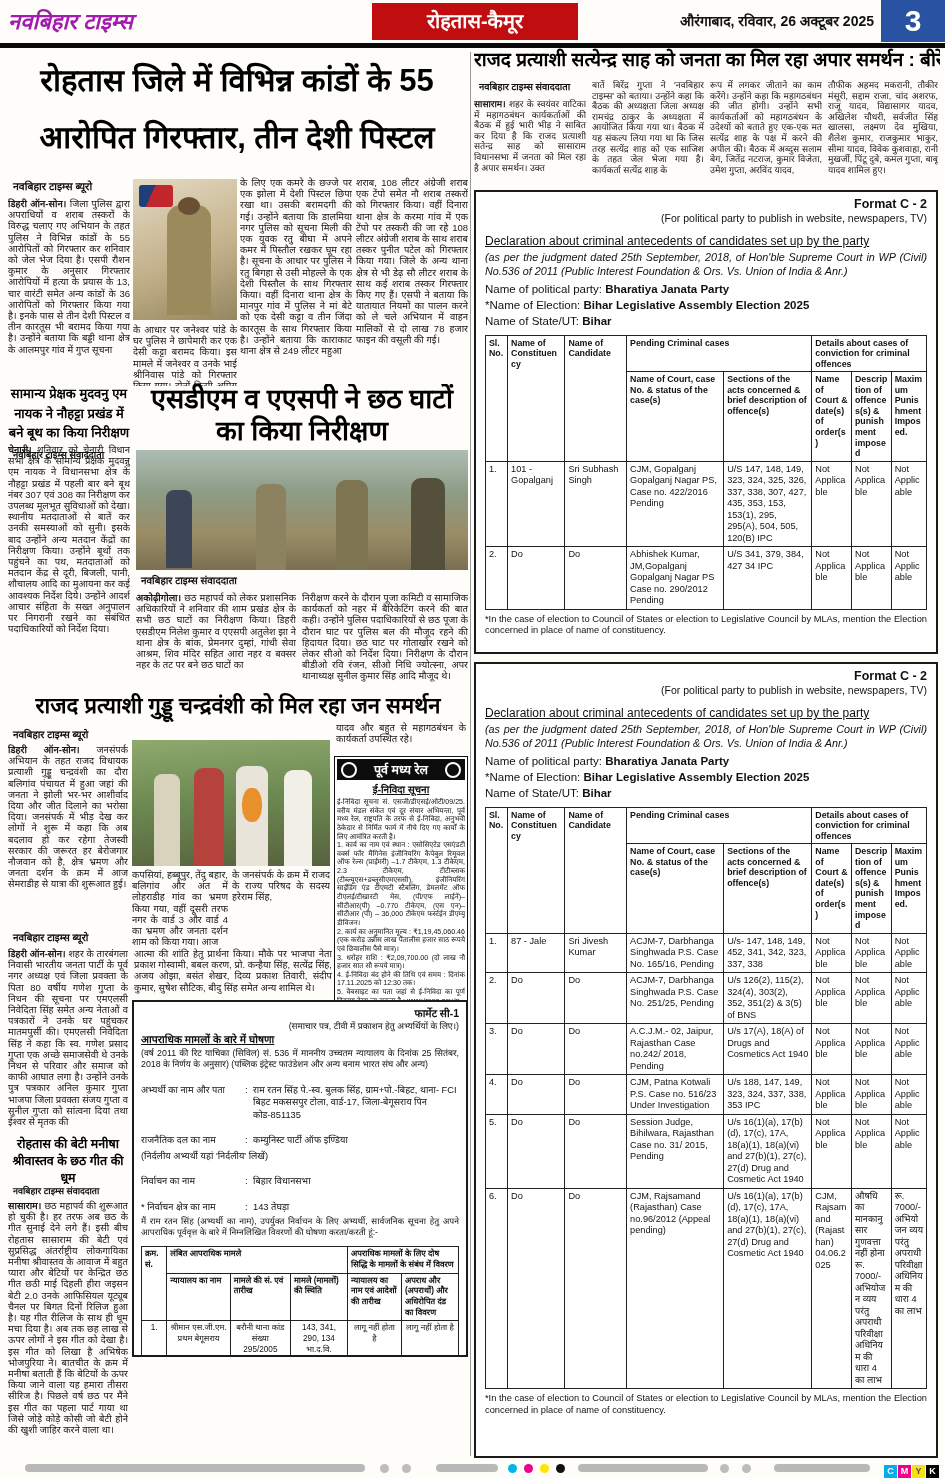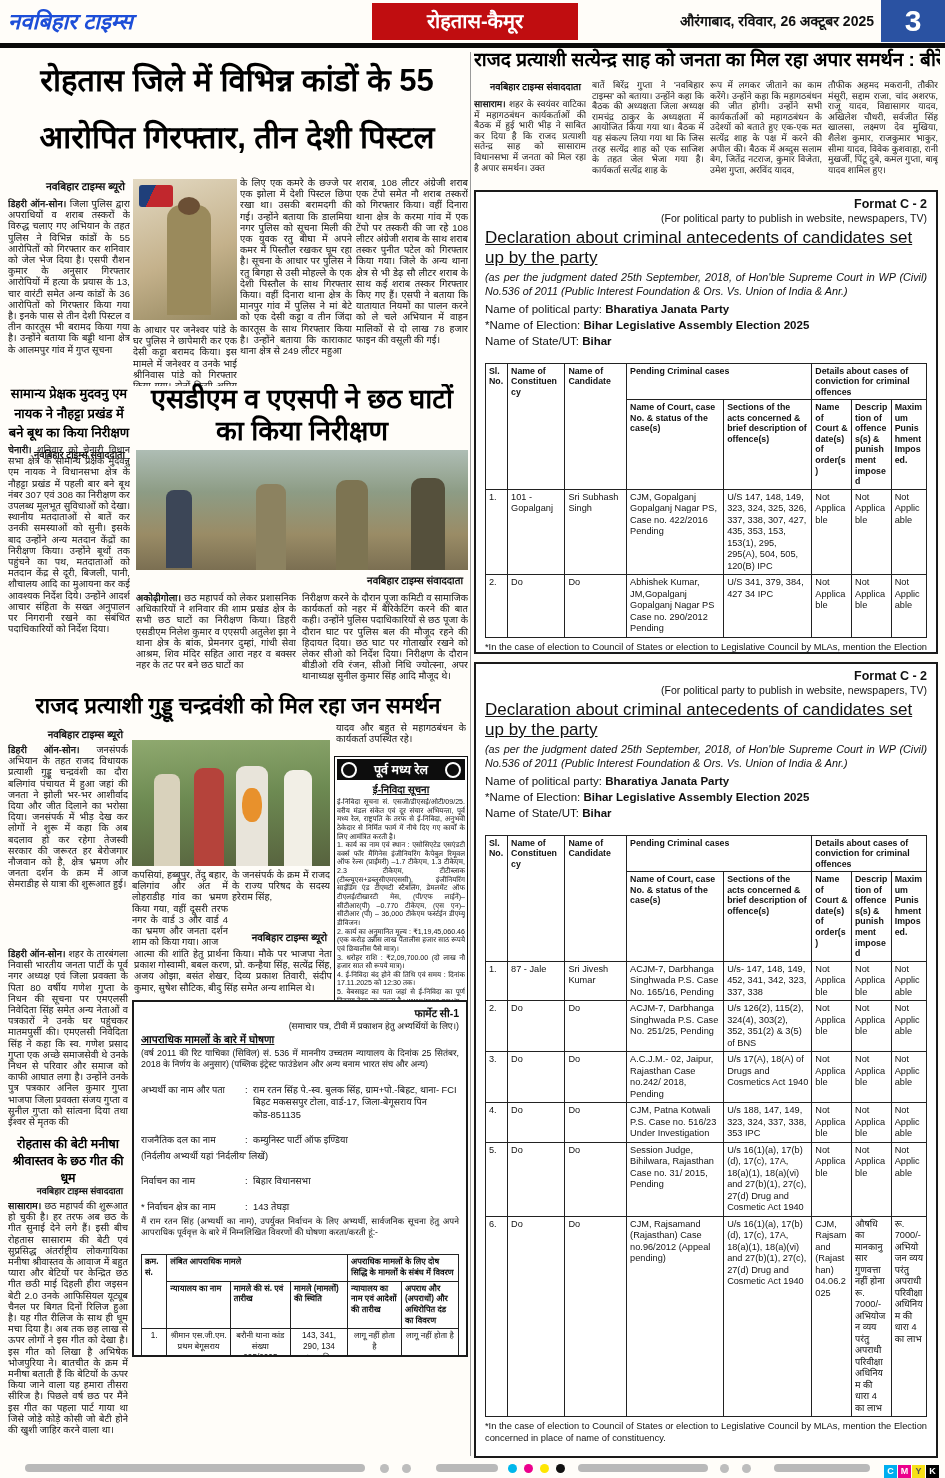--- a/index.html
+++ b/index.html
@@ -2,34 +2,34 @@
 <html><head>
 <meta charset="utf-8">
 <style>
   html,body{margin:0;padding:0;background:#e8e8e8}
   .page{position:relative;width:945px;height:1478px;background:#fffdf9;margin:0 auto;
         font-family:"Liberation Sans","DejaVu Sans",sans-serif;color:#111;overflow:hidden}
   .abs{position:absolute;overflow:hidden;box-sizing:border-box}
   .hl{font-weight:700;text-align:center;color:#000}
   .art{font-size:9.5px;line-height:1.18;text-align:justify;color:#181818}
   .art b{font-weight:700}
-  .byl{font-weight:700;font-size:10.5px;text-align:right;white-space:nowrap}
+  .byl{font-weight:700;font-size:10.5px;text-align:left;white-space:nowrap}
   .byl span{border-bottom:1.3px solid #111;padding:0 5px 1px}
   .rule{background:#0a0a0a}
   .vdiv{background:#9a9a9a}
   .photo{background:#c9c2b2;position:absolute;overflow:hidden}
   .fig{position:absolute;border-radius:3px}
   .fbox{border:2.2px solid #1a1a1a;background:#fff;padding:5px 9px}
   .fmt-label{text-align:right;font-weight:700;font-size:12.5px}
   .fmt-for{text-align:right;font-size:10.5px;margin-top:1px}
-  .fmt-decl{font-size:17px;text-decoration:underline;margin:4px 0 3px}
+  .fmt-decl{font-size:12px;text-decoration:underline;margin:10px 0 3px}
   .fmt-judg{font-style:italic;font-size:10.8px;text-align:justify;line-height:1.28}
   .fmt-line{font-size:11.5px;margin-top:4px}
   .fmt-line b{font-weight:700}
-  .ftable{border-collapse:collapse;width:100%;table-layout:fixed;margin-top:16px}
+  .ftable{border-collapse:collapse;width:100%;table-layout:fixed;margin-top:8px}
   .ftable th,.ftable td{border:1.4px solid #222;vertical-align:top;text-align:left;
         padding:2px 3px;font-weight:400;word-wrap:break-word}
   .ftable th{font-weight:700}
   .c2t{font-size:9.2px;line-height:1.25}
   .c2t th{font-size:8.8px;line-height:1.2}
   .c1t{font-size:8.2px;line-height:1.3}
   .c1t th{font-size:8.2px;text-align:left}
   .c1t td{text-align:center}
   .fnote{font-size:9.3px;line-height:1.25;margin-top:4px;text-align:justify}
   .railhead{background:#0d0d0d;color:#fff;display:flex;align-items:center;justify-content:space-between;
@@ -44,21 +44,21 @@
   .cdot{position:absolute;width:9px;height:9px;border-radius:50%;top:0}
   .cdot.g{background:#bdbdbd}
   .chip{position:absolute;width:13px;height:13px;color:#fff;font-size:9px;font-weight:700;
         text-align:center;line-height:13px}
 </style>
 </head>
 <body>
 
 <div class="page">
 
-  <div class="abs" style="left:8px;top:5px;width:260px;height:36px;font-size:22px;font-weight:700;font-style:italic;color:#1d4ed8">नवबिहार टाइम्स</div>
+  <div class="abs" style="left:8px;top:5px;width:260px;height:36px;font-size:22px;font-weight:700;font-style:italic;color:#a21caf">नवबिहार टाइम्स</div>
   <div class="abs" style="left: 372px; top: 3px; width: 206px; height: 37px; color: rgb(255, 255, 255); font-size: 20px; font-weight: 700; text-align: center; line-height: 37px; background: rgb(192, 13, 16);">रोहतास-कैमूर</div>
   <div class="abs" style="left:630px;top:11px;width:244px;height:22px;font-size:14px;font-weight:700;text-align:right">औरंगाबाद, रविवार, 26 अक्टूबर 2025</div>
   <div class="abs" style="left: 881px; top: 0px; width: 64px; height: 42px; color: rgb(255, 255, 255); font-size: 30px; font-weight: 700; text-align: center; line-height: 42px; background: rgb(42, 82, 162);">3</div>
   <div class="abs rule" style="left:0;top:43px;width:945px;height:5px"></div>
   <div class="abs vdiv" style="left:470px;top:52px;width:1px;height:1404px"></div>
 
   <div class="abs hl" style="left:8px;top:52px;width:458px;height:124px;font-size:31px;line-height:1.85">रोहतास जिले में विभिन्न कांडों के 55 आरोपित गिरफ्तार, तीन देशी पिस्टल</div>
   <div class="abs byl" style="left:8px;top:179px;width:122px"><span>नवबिहार टाइम्स ब्यूरो</span></div>
   <div class="abs art" style="left:8px;top:198px;width:122px;height:180px">
     <b>डिहरी ऑन-सोन।</b> <span>जिला पुलिस द्वारा अपराधियों व शराब तस्करों के विरुद्ध चलाए गए अभियान के तहत पुलिस ने विभिन्न कांडों के 55 आरोपितों को गिरफ्तार कर शनिवार को जेल भेज दिया है। एसपी रौशन कुमार के अनुसार गिरफ्तार आरोपियों में हत्या के प्रयास के 13, चार वारंटी समेत अन्य कांडों के 36 आरोपितों को गिरफ्तार किया गया है। इनके पास से तीन देशी पिस्टल व तीन कारतूस भी बरामद किया गया है। उन्होंने बताया कि बड्डी थाना क्षेत्र के आलमपुर गांव में गुप्त सूचना</span></div>

